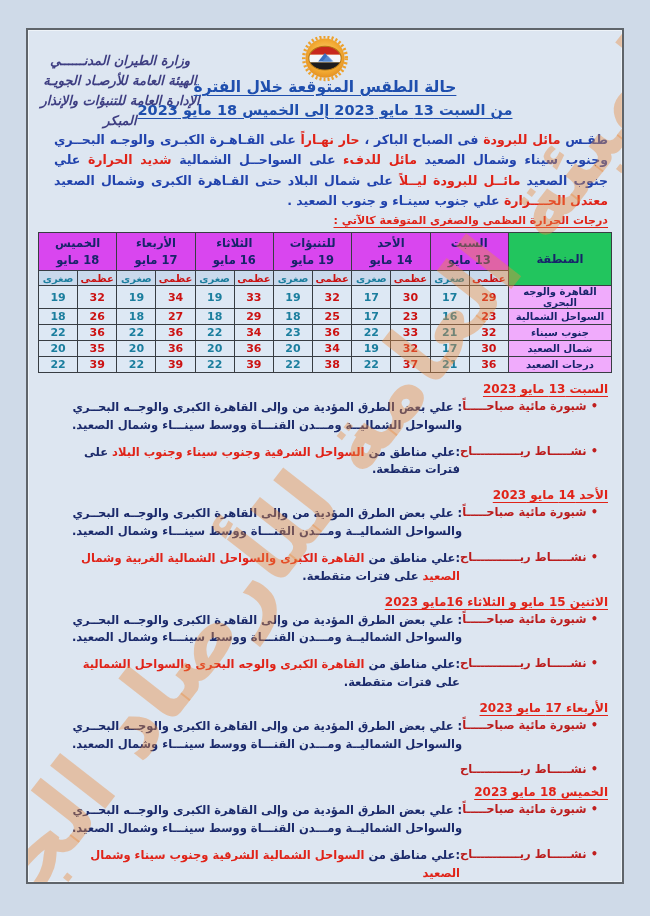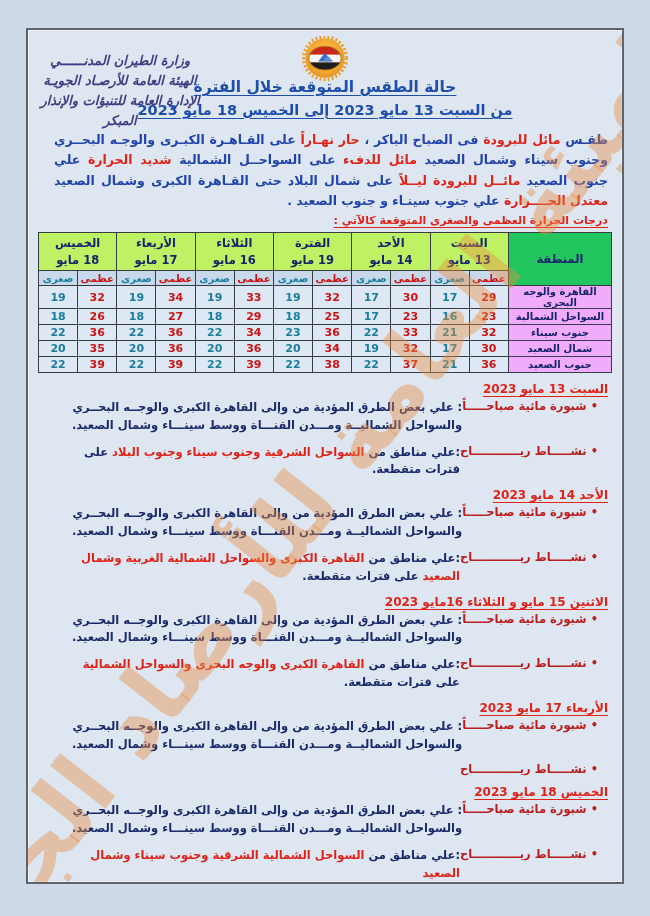--- a/index.html
+++ b/index.html
@@ -52,21 +52,21 @@
   }
   .seg-blue { color:#2143ad; }
   .seg-red  { color:#e02318; }
   .seg-dark { color:#1b2a6b; }
   .temps-heading {
     margin:3px 4px 0 0; font-size:11px; color:#e02318; text-align:right;
   }
   
   table { width:100%; border-collapse:collapse; margin-top:5px; table-layout:fixed; direction:rtl; }
   th,td { border:1px solid #383d43; text-align:center; vertical-align:middle; }
-  thead .day-h { background:#bef264; color:#17246a; font-size:11.5px; height:38px; line-height:1.4; }
+  thead .day-h { background:#d946ef; color:#17246a; font-size:11.5px; height:38px; line-height:1.4; }
   thead .region-h { background:#22c55e; color:#17246a; font-size:11.5px; width:18%; }
   thead .sub { background:#c9d9ec; font-size:10px; height:15px; }
   thead .max-h { color:#cc1212; }
   thead .min-h { color:#1b7e9e; }
   tbody td { background:#dde8f4; font-size:11px; height:16px; }
   tbody td.region { background:#f0abfc; color:#17246a; font-size:10px; text-align:center; }
   tbody td.max { color:#cc1212; }
   tbody td.min { color:#1b7e9e; }
   
   .day-sec { margin:9px 4px 0 4px; }
@@ -130,21 +130,21 @@
         <th class="region-h" rowspan="2">المنطقة</th>
         <th class="day-h" colspan="2">
           <div>السبت</div>
           <div>13 مايو</div>
         </th>
         <th class="day-h" colspan="2">
           <div>الأحد</div>
           <div>14 مايو</div>
         </th>
         <th class="day-h" colspan="2">
-          <div>الفترة</div>
+          <div>للتنبؤات</div>
           <div>19 مايو</div>
         </th>
         <th class="day-h" colspan="2">
           <div>الثلاثاء</div>
           <div>16 مايو</div>
         </th>
         <th class="day-h" colspan="2">
           <div>الأربعاء</div>
           <div>17 مايو</div>
         </th>
@@ -223,21 +223,21 @@
         <td class="max">34</td>
         <td class="min">20</td>
         <td class="max">36</td>
         <td class="min">20</td>
         <td class="max">36</td>
         <td class="min">20</td>
         <td class="max">35</td>
         <td class="min">20</td>
       </tr>
       <tr>
-        <td class="region">جنوب الصعيد</td>
+        <td class="region">درجات الصعيد</td>
         <td class="max">36</td>
         <td class="min">21</td>
         <td class="max">37</td>
         <td class="min">22</td>
         <td class="max">38</td>
         <td class="min">22</td>
         <td class="max">39</td>
         <td class="min">22</td>
         <td class="max">39</td>
         <td class="min">22</td>

